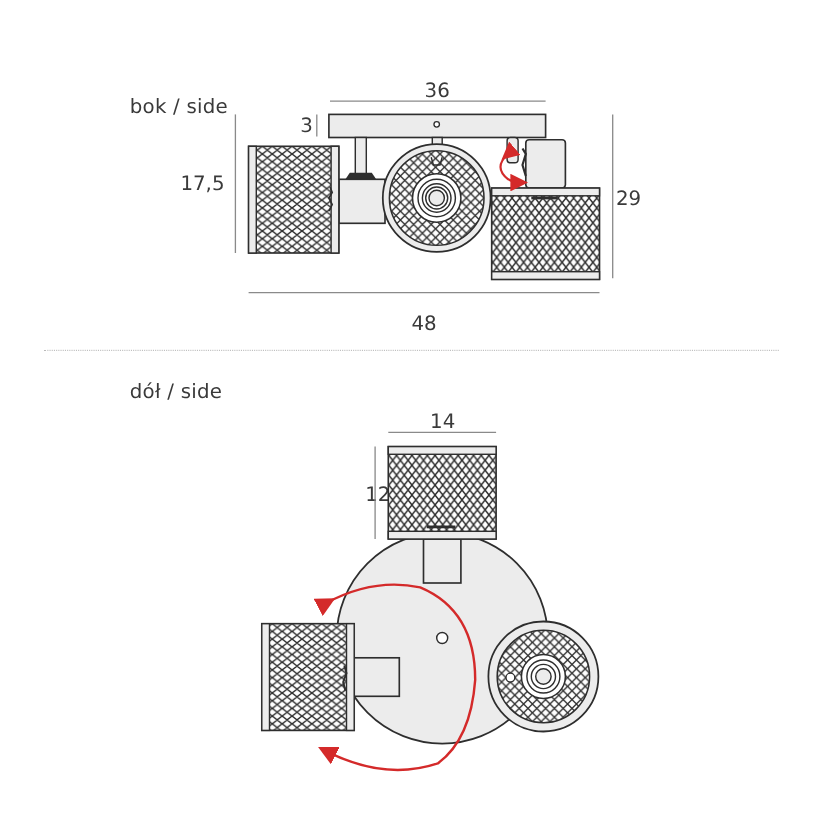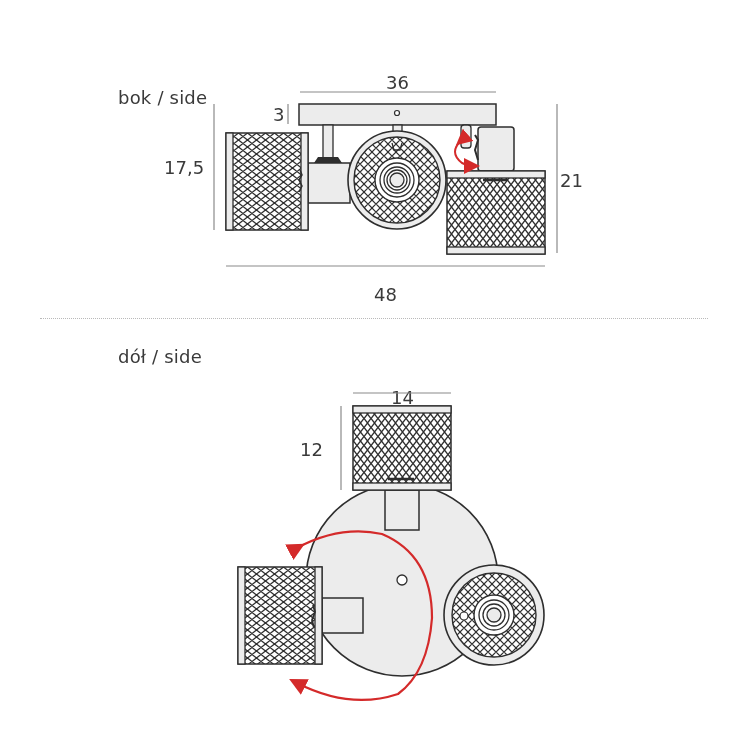--- a/index.html
+++ b/index.html
@@ -15,27 +15,27 @@
 
 
 <defs-holder></defs-holder>
 
 <div class="label" style="left:118px; top:44px;margin-top:43px;">bok / side</div>
 <div class="label" style="left:118px; top:346px;">dół / side</div>
 
 <div class="dim" style="left:386px; top:72px;">36</div>
 <div class="dim" style="left:273px; top:104px;">3</div>
 <div class="dim" style="left:164px; top:157px;">17,5</div>
-<div class="dim" style="left:560px; top:170px;">21</div>
+<div class="dim" style="left:560px; top:170px;">29</div>
 <div class="dim" style="left:374px; top:284px;">48</div>
 
 <div class="divider"></div>
 
-<div class="dim" style="left:391px; top:373px;margin-top:14px;">14</div>
-<div class="dim" style="left:300px; top:439px;">12</div>
+<div class="dim" style="left:391px; top:373px;">14</div>
+<div class="dim" style="left:332px; top:439px;">12</div>
 
 <svg width="750" height="750" viewBox="0 0 750 750" xmlns="http://www.w3.org/2000/svg">
   <defs>
     <pattern id="mesh" width="9" height="7" patternUnits="userSpaceOnUse">
       <rect width="9" height="7" fill="#ffffff"></rect>
       <path d="M0 3.5 L4.5 0 L9 3.5 L4.5 7 Z" fill="none" stroke="#2e2e2e" stroke-width="1.3"></path>
     </pattern>
     <pattern id="meshV" width="7" height="9" patternUnits="userSpaceOnUse">
       <rect width="7" height="9" fill="#ffffff"></rect>
       <path d="M3.5 0 L7 4.5 L3.5 9 L0 4.5 Z" fill="none" stroke="#2e2e2e" stroke-width="1.3"></path>

